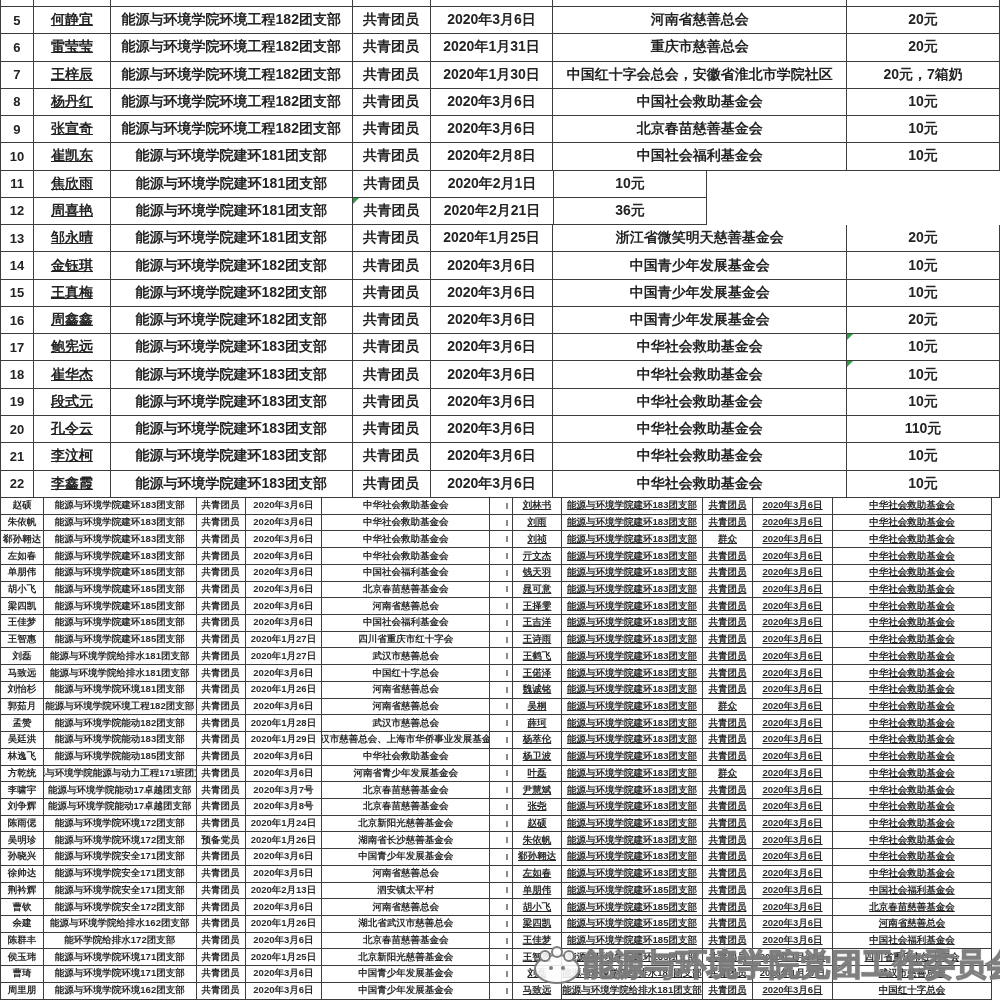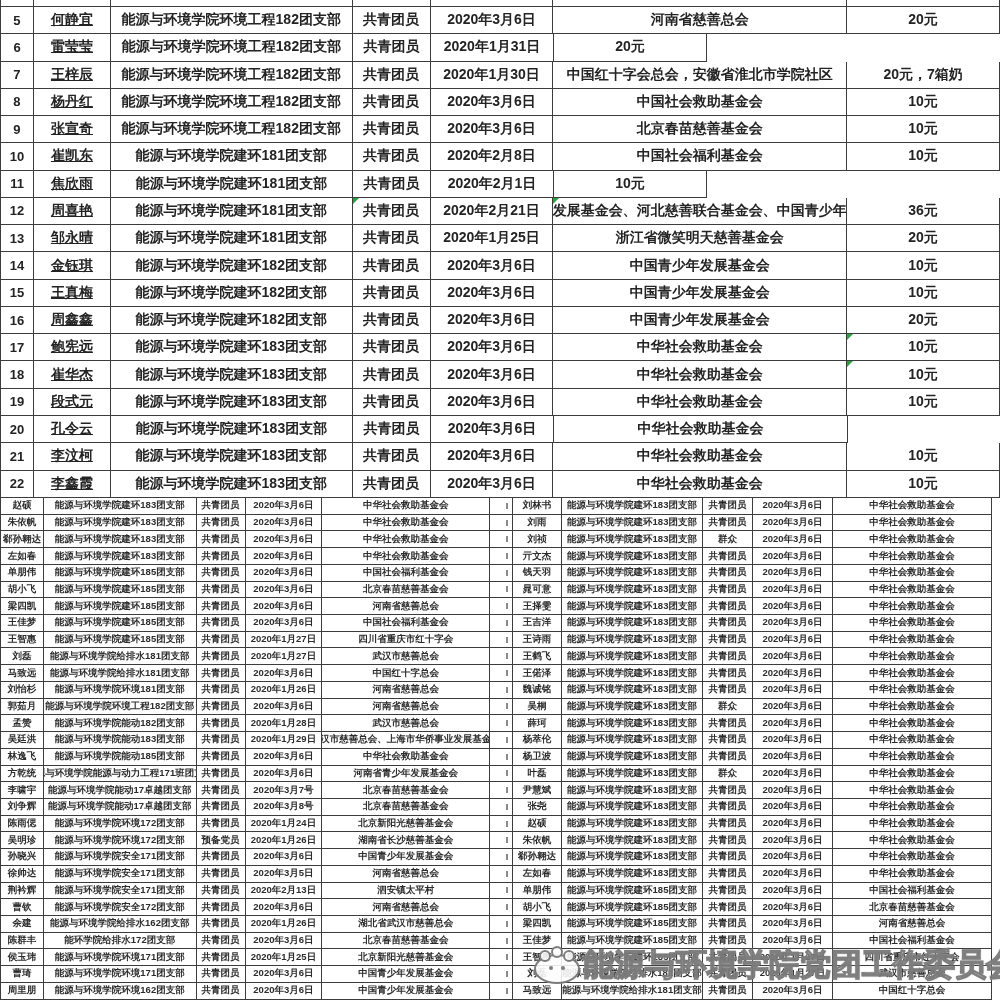--- a/index.html
+++ b/index.html
@@ -25,21 +25,21 @@
   .top .c0{ width:33px;  font-size:13px; }
   .top .c1{ width:77px;text-decoration:underline;  }
   .top .c2{ width:242px; }
   .top .c3{ width:78px;  }
   .top .c4{ width:123px; }
   .top .c5{ width:294px; }
   .top .c6{ width:153px; }
   
   .bottom{ position:absolute; top:498px; left:0; width:1000px; height:502px; display:flex; overflow:hidden; }
   .bl{ width:490px; border-left:1px solid var(--b); }
-  .br{ width:479px; }
+  .br{ width:479px;text-decoration:underline; }
   .brow{ display:flex; height:16.73px;text-align:right; }
   .bottom .cell{ font-size:9.5px; font-weight:600; color:#2c2c2c; }
   .bl .c0{ width:43px; }
   .bl .c1{ width:153px; }
   .bl .c2{ width:49px; }
   .bl .c3{ width:77px; }
   .bl .c4{ width:168px; }
   .br .c0{ width:49px; }
   .br .c1{ width:141px; }
   .br .c2{ width:50px; }
@@ -86,20 +86,21 @@
         <div class="cell c4">2020年3月6日</div>
         <div class="cell c5">河南省慈善总会</div>
         <div class="cell c6">20元</div>
       </div>
       <div class="trow">
         <div class="cell c0">6</div>
         <div class="cell c1">雷莹莹</div>
         <div class="cell c2">能源与环境学院环境工程182团支部</div>
         <div class="cell c3">共青团员</div>
         <div class="cell c4">2020年1月31日</div>
+        <div class="cell c5">重庆市慈善总会</div>
         <div class="cell c6">20元</div>
       </div>
       <div class="trow">
         <div class="cell c0">7</div>
         <div class="cell c1">王梓辰</div>
         <div class="cell c2">能源与环境学院环境工程182团支部</div>
         <div class="cell c3">共青团员</div>
         <div class="cell c4">2020年1月30日</div>
         <div class="cell c5">中国红十字会总会，安徽省淮北市学院社区</div>
         <div class="cell c6">20元，7箱奶</div>
@@ -138,21 +139,20 @@
         <div class="cell c3">共青团员</div>
         <div class="cell c4">2020年2月1日</div>
         <div class="cell c6">10元</div>
       </div>
       <div class="trow">
         <div class="cell c0">12</div>
         <div class="cell c1">周喜艳</div>
         <div class="cell c2">能源与环境学院建环181团支部</div>
         <div class="cell c3">共青团员<span class="gmark"></span></div>
         <div class="cell c4">2020年2月21日</div>
-        <div class="cell c5">发展基金会、河北慈善联合基金会、中国青少年<span class="gmark"></span></div>
         <div class="cell c6">36元</div>
       </div>
       <div class="trow">
         <div class="cell c0">13</div>
         <div class="cell c1">邹永晴</div>
         <div class="cell c2">能源与环境学院建环181团支部</div>
         <div class="cell c3">共青团员</div>
         <div class="cell c4">2020年1月25日</div>
         <div class="cell c5">浙江省微笑明天慈善基金会</div>
         <div class="cell c6">20元</div>
@@ -211,20 +211,21 @@
         <div class="cell c5">中华社会救助基金会</div>
         <div class="cell c6">10元</div>
       </div>
       <div class="trow">
         <div class="cell c0">20</div>
         <div class="cell c1">孔令云</div>
         <div class="cell c2">能源与环境学院建环183团支部</div>
         <div class="cell c3">共青团员</div>
         <div class="cell c4">2020年3月6日</div>
         <div class="cell c5">中华社会救助基金会</div>
+        <div class="cell c6">110元</div>
       </div>
       <div class="trow">
         <div class="cell c0">21</div>
         <div class="cell c1">李汶柯</div>
         <div class="cell c2">能源与环境学院建环183团支部</div>
         <div class="cell c3">共青团员</div>
         <div class="cell c4">2020年3月6日</div>
         <div class="cell c5">中华社会救助基金会</div>
         <div class="cell c6">10元</div>
       </div>

